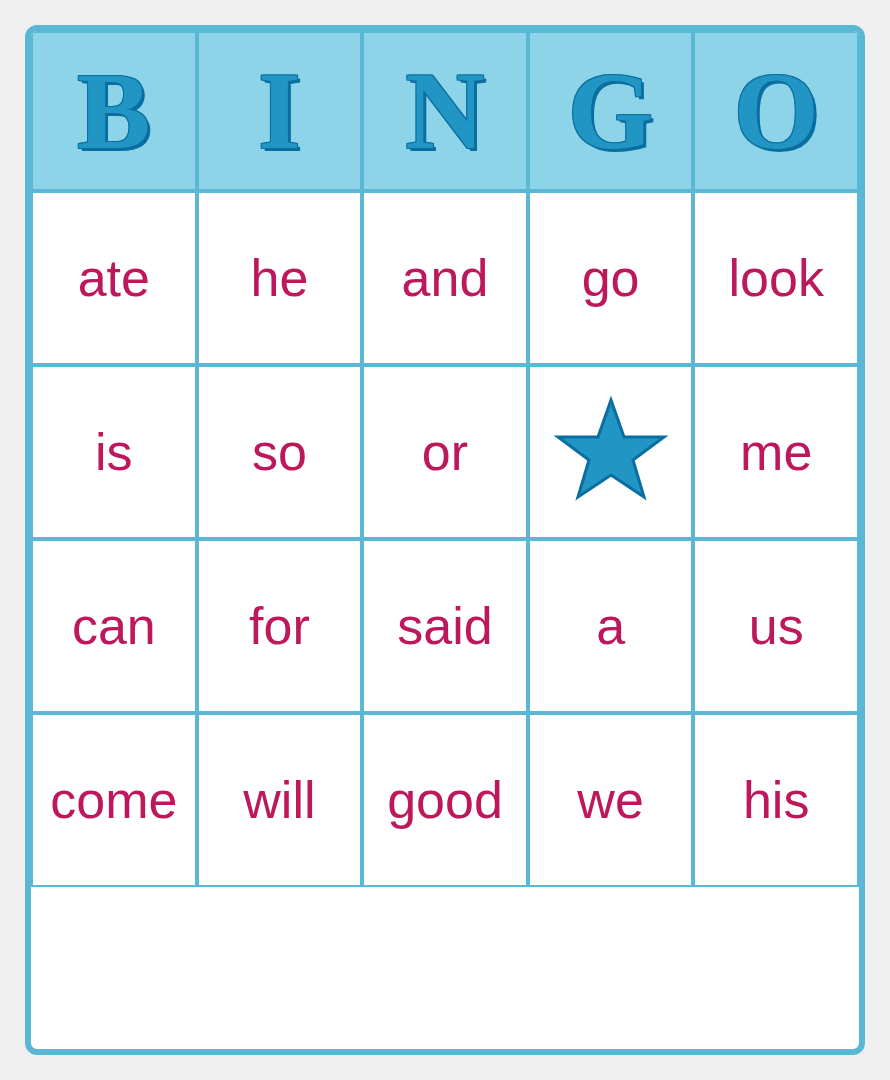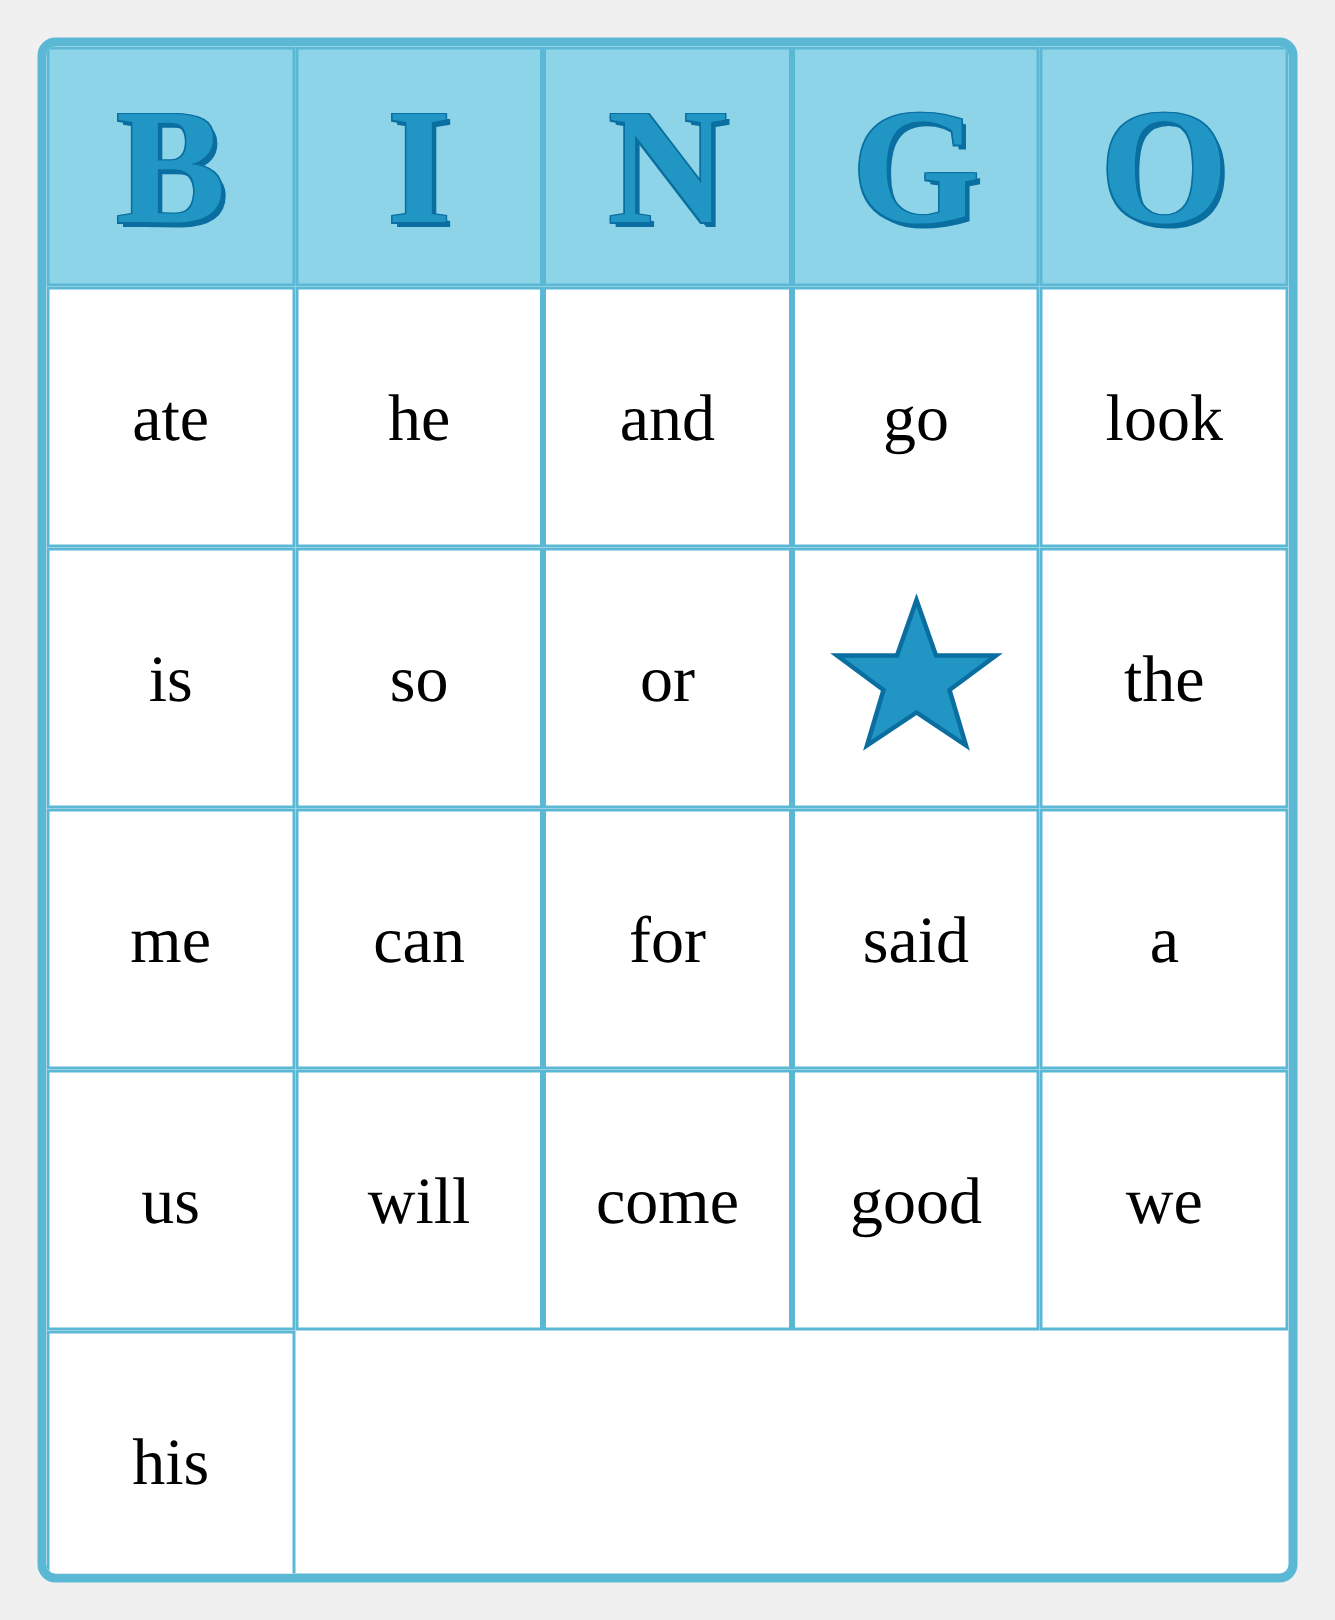--- a/index.html
+++ b/index.html
@@ -57,23 +57,23 @@
 
     .word-cell {
       border: 2px solid #5bb8d4;
       display: flex;
       align-items: center;
       justify-content: center;
       background: white;
     }
 
     .word-cell span {
-      font-size: 44px;
-      color: #000000;
-      font-family: Liberation Serif, serif;
+      font-size: 52px;
+      color: #be185d;
+      font-family: Liberation Sans, sans-serif;
     }
 
     .star-cell {
       border: 2px solid #5bb8d4;
       display: flex;
       align-items: center;
       justify-content: center;
       background: white;
     }
 
@@ -129,47 +129,44 @@
     <div class="word-cell">
       <span>or</span>
     </div>
 
     <div class="star-cell">
       <svg class="star-svg" viewBox="0 0 120 120" xmlns="http://www.w3.org/2000/svg">
         <polygon points="60,8 73,45 113,45 82,68 93,105 60,83 27,105 38,68 7,45 47,45" fill="#2196c4" stroke="#0a6fa0" stroke-width="3"></polygon>
       </svg>
     </div>
     <div class="word-cell">
-      <span>the</span>
-    </div>
-    <div class="word-cell">
       <span>me</span>
     </div>
 
     <div class="word-cell">
       <span>can</span>
     </div>
     <div class="word-cell">
       <span>for</span>
     </div>
     <div class="word-cell">
       <span>said</span>
     </div>
     <div class="word-cell">
       <span>a</span>
     </div>
     <div class="word-cell">
       <span>us</span>
     </div>
 
     <div class="word-cell">
-      <span>will</span>
+      <span>come</span>
     </div>
     <div class="word-cell">
-      <span>come</span>
+      <span>will</span>
     </div>
     <div class="word-cell">
       <span>good</span>
     </div>
     <div class="word-cell">
       <span>we</span>
     </div>
     <div class="word-cell">
       <span>his</span>
     </div>

